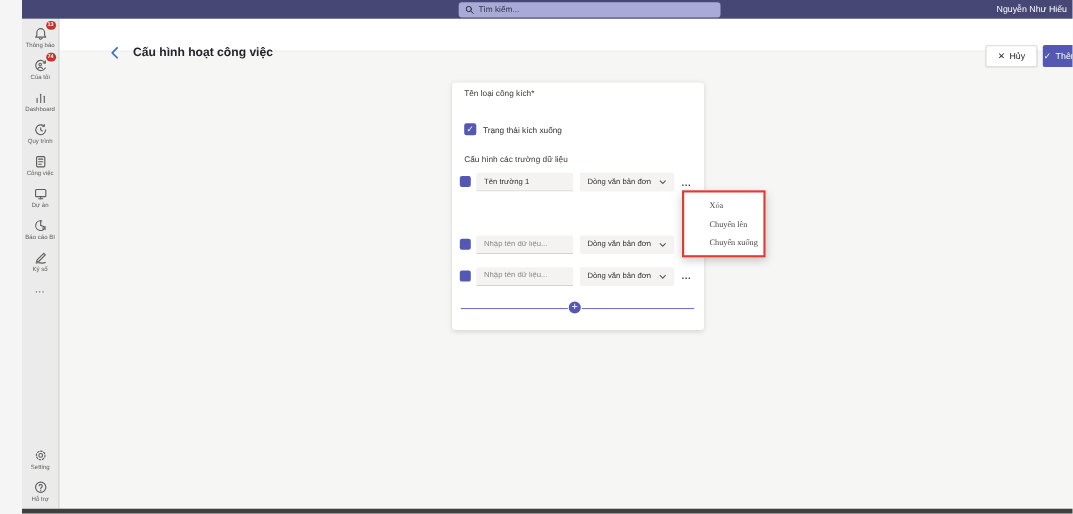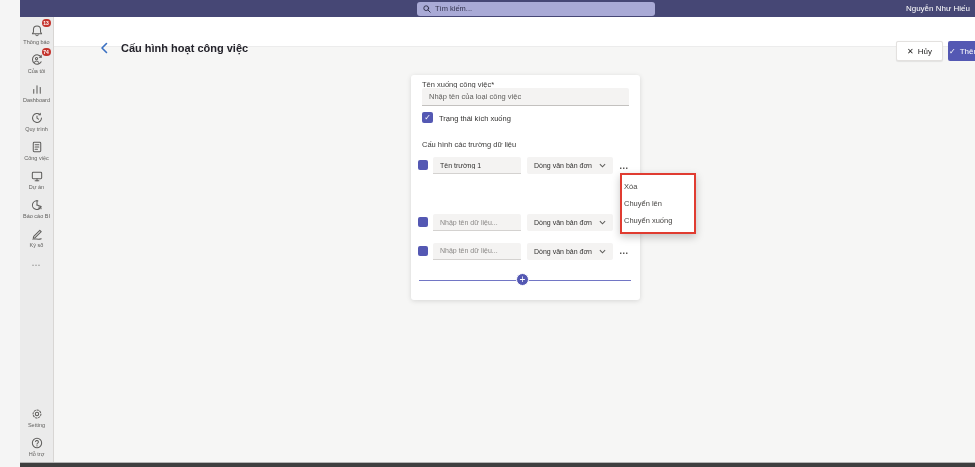--- a/index.html
+++ b/index.html
@@ -77,21 +77,21 @@
 
   .divider { position:absolute; left:8px; top:204.5px; width:212px; height:1.5px; background:#7276c5; }
   .add-btn { position:absolute; left:105px; top:198px; width:13px; height:13px; border-radius:50%;
              background:#5458b3; color:#fff; display:flex; align-items:center; justify-content:center;
              font-size:10px; line-height:12px; cursor:pointer; border:1px solid #fff; }
 
   
   .ctx-menu { position:absolute; left:600px; top:173px; width:76px; height:61px; background:#ffffff;
               border:2px solid #e03c31; box-shadow:0 3px 8px rgba(0,0,0,0.22); z-index:15;
               display:flex; flex-direction:column; justify-content:center; }
-  .ctx-item { height:17px; line-height:17px; padding-left:2px; font-size:7.5px; color:#484644; cursor:pointer; }
+  .ctx-item { height:17px; line-height:17px; padding-left:23px; font-size:7.5px; color:#484644; cursor:pointer;font-family:Liberation Serif, serif; }
 
   .bottom-strip { position:absolute; left:0; top:462px; width:975px; height:5px;
                   background:linear-gradient(#b5b5b5 0 1px, #3f3f3f 1px 100%); z-index:40; }
 
   svg.ic { stroke:#5f5e5c; fill:none; stroke-width:1.1; stroke-linecap:round; stroke-linejoin:round; }
 </style>
 </head>
 <body>
 
 <div class="page">
@@ -241,22 +241,21 @@
     </button>
     <button class="btn-submit">
       <span class="check-glyph">✓</span>
       <span>Thêm cấu hình</span>
     </button>
   </div>
 
   <div class="content"></div>
 
   <div class="card">
-    <span class="fld-label" style="top:5px">Tên xuống công việc*</span>
-    <input class="name-input" type="text" placeholder="Nhập tên của loại công việc" style="">
+    <span class="fld-label" style="top:5px">Tên loại công kích*</span>
 
     <span class="chk" style="left:11px; top:37px">✓</span>
     <span class="chk-label">Trạng thái kích xuống</span>
 
     <span class="fld-label" style="top:65px">Cấu hình các trường dữ liệu</span>
 
     <div class="frow" style="top:82px">
       <span class="rchk"></span>
       <input type="text" value="Tên trường 1" style="">
       <div class="dropdown">

